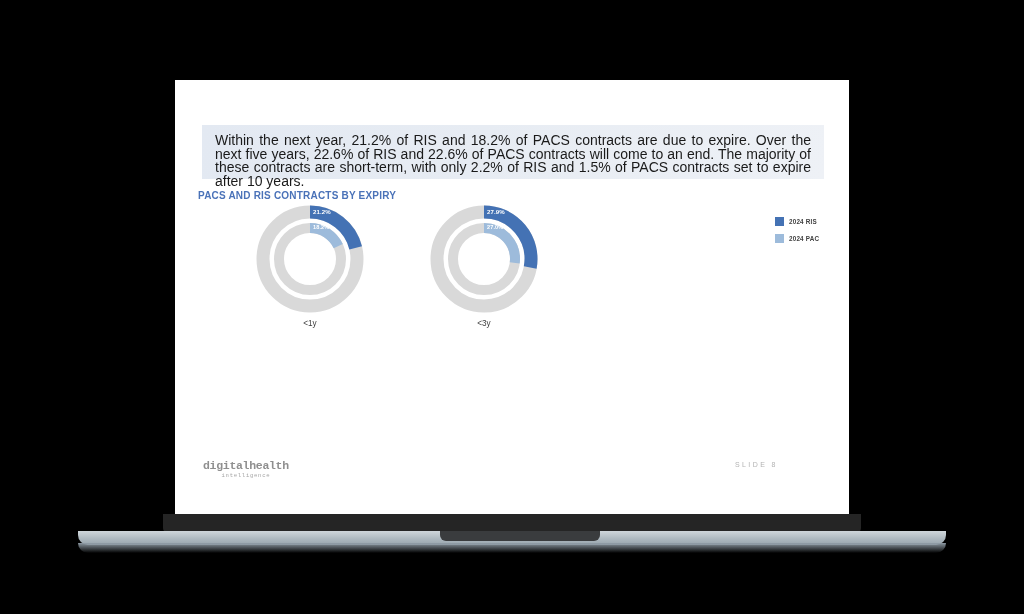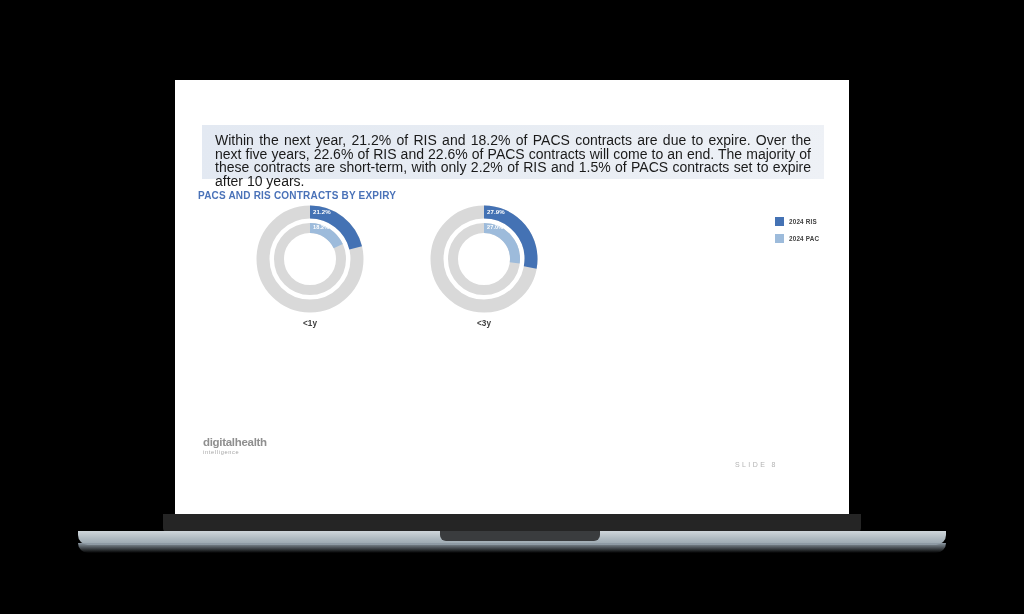--- a/index.html
+++ b/index.html
@@ -67,33 +67,33 @@
   .chart-row{display:flex;}
   .chart-cell{width:174px;position:relative;}
   .chart-cell.c0{margin-left:38px;}
   .chart-cell.c1{margin-left:0px;}
   .chart-cell.c2{margin-left:0px;}
 
   .donut-wrap{position:relative;width:118px;height:118px;margin:0 auto;}
   .donut-wrap svg{display:block;}
 
   .cat-label{
-    text-align:center;font-size:8.2px;color:#3d3d3d;margin-top:1px;font-weight:bold;
+    text-align:center;font-size:8.2px;color:#3d3d3d;margin-top:1px;
   }
 
   .ring-label{
     position:absolute;color:#ffffff;font-weight:bold;
     font-size:5.6px;white-space:nowrap;letter-spacing:.1px;
   }
   .ring-label.outer{font-size:6.1px;}
 
   
   .logo{
-    position:absolute;left:18px;top:349px;
-    color:#9b9b9b;line-height:1;
+    position:absolute;left:18px;top:372px;text-align:center;
+    color:#9b9b9b;line-height:1;font-family:Liberation Mono, monospace;
   }
   .logo-main{font-size:11.5px;font-weight:bold;letter-spacing:-.3px;color:#8f8f8f;}
   .logo-sub{font-size:5.6px;letter-spacing:.7px;color:#a5a5a5;margin-top:1px;}
 
   .slide-num{
     position:absolute;left:550px;top:373px;
     font-size:7px;letter-spacing:2.4px;color:#b3b3b3;
   }
 </style>
 </head>

